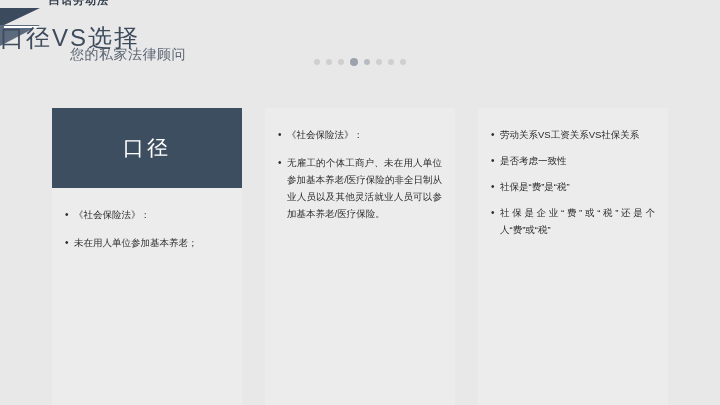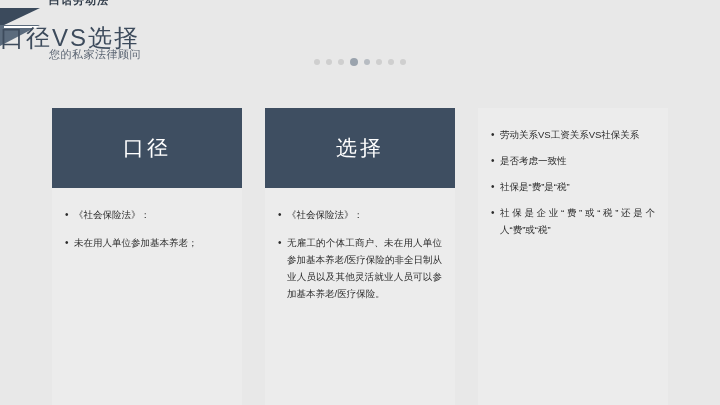--- a/index.html
+++ b/index.html
@@ -59,24 +59,25 @@
     gap: 40px;
   }
   .logo-title {
     font-size: 11px;
     color: #2f3b49;
     font-weight: bold;
     letter-spacing: 1px;
     line-height: 15px;
   }
   .logo-sub {
-    font-size: 11px;
+    font-size: 14px;
     color: #5a6472;
     letter-spacing: 0.5px;
     line-height: 13px;
+    margin-left: 21px;
   }
 
   
   .slide-title {
     position: absolute;
     left: 0;
     right: 0;
     top: 22px;
     text-align: left;
     font-size: 24px;
@@ -191,21 +192,20 @@
         <span class="txt">《社会保险法》：</span>
       </div>
       <div class="bullet">
         <span class="mark">•</span>
         <span class="txt">未在用人单位参加基本养老；</span>
       </div>
     </div>
   </div>
 
   <div class="col">
-    <div class="col-head">选择</div>
     <div class="col-body">
       <div class="bullet">
         <span class="mark">•</span>
         <span class="txt">《社会保险法》：</span>
       </div>
       <div class="bullet">
         <span class="mark">•</span>
         <span class="txt">无雇工的个体工商户、未在用人单位参加基本养老/医疗保险的非全日制从业人员以及其他灵活就业人员可以参加基本养老/医疗保险。</span>
       </div>
     </div>

